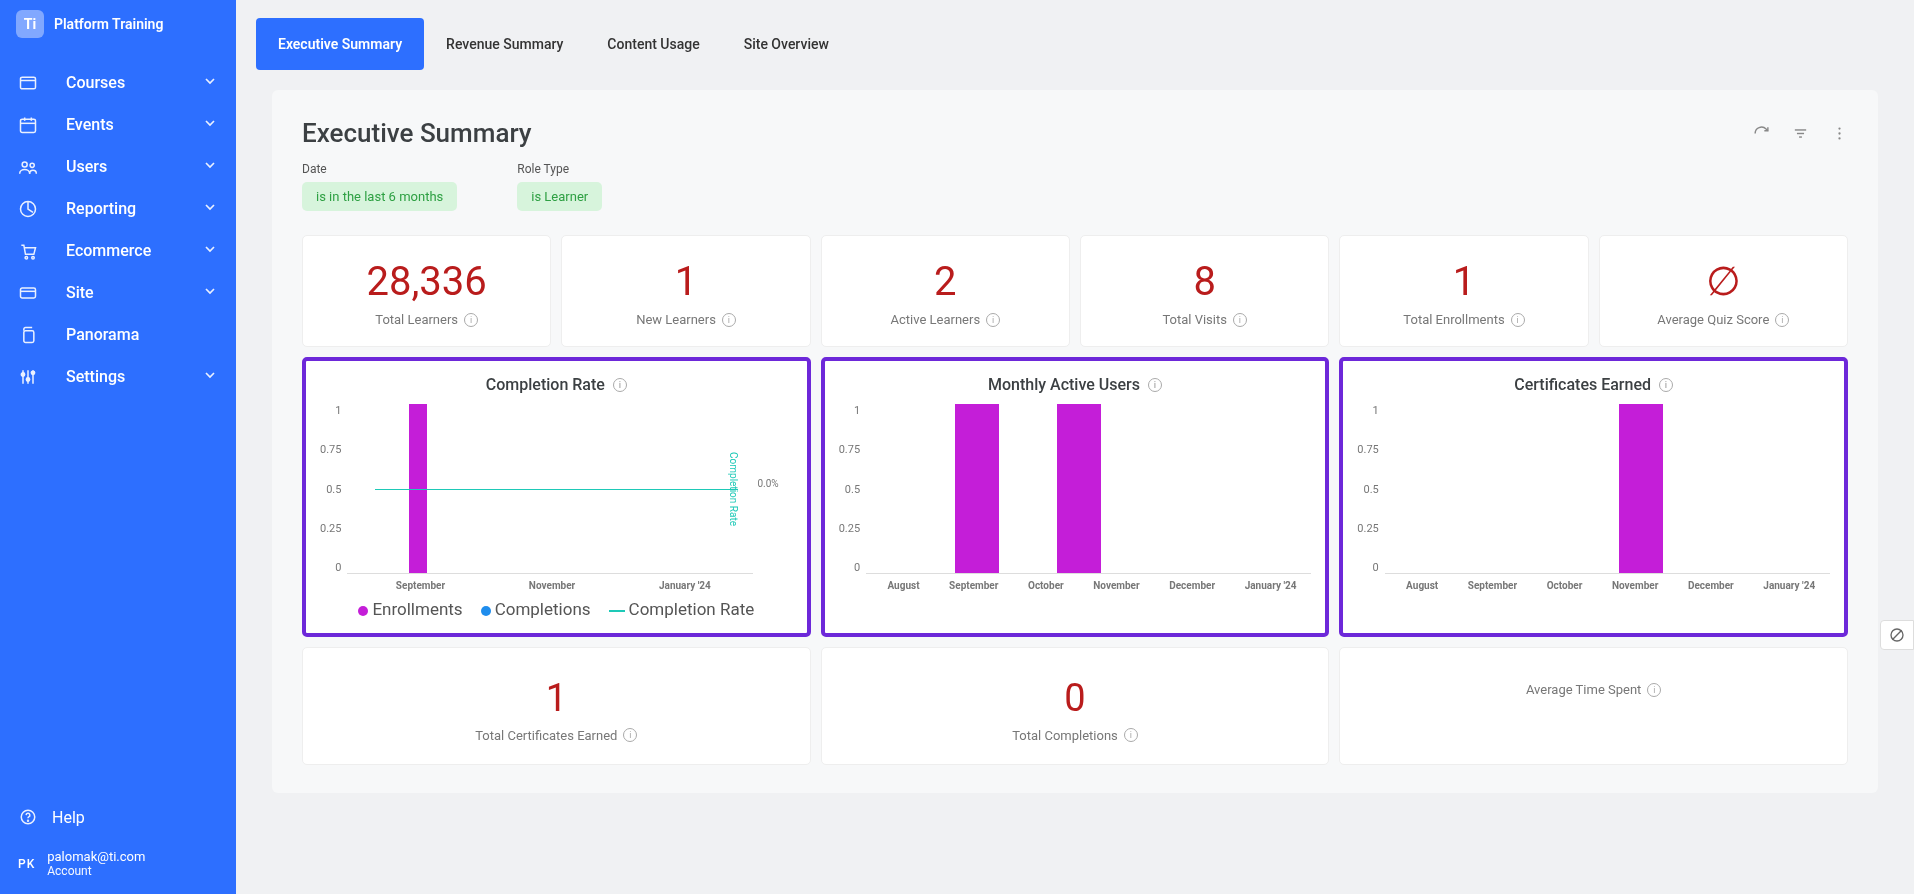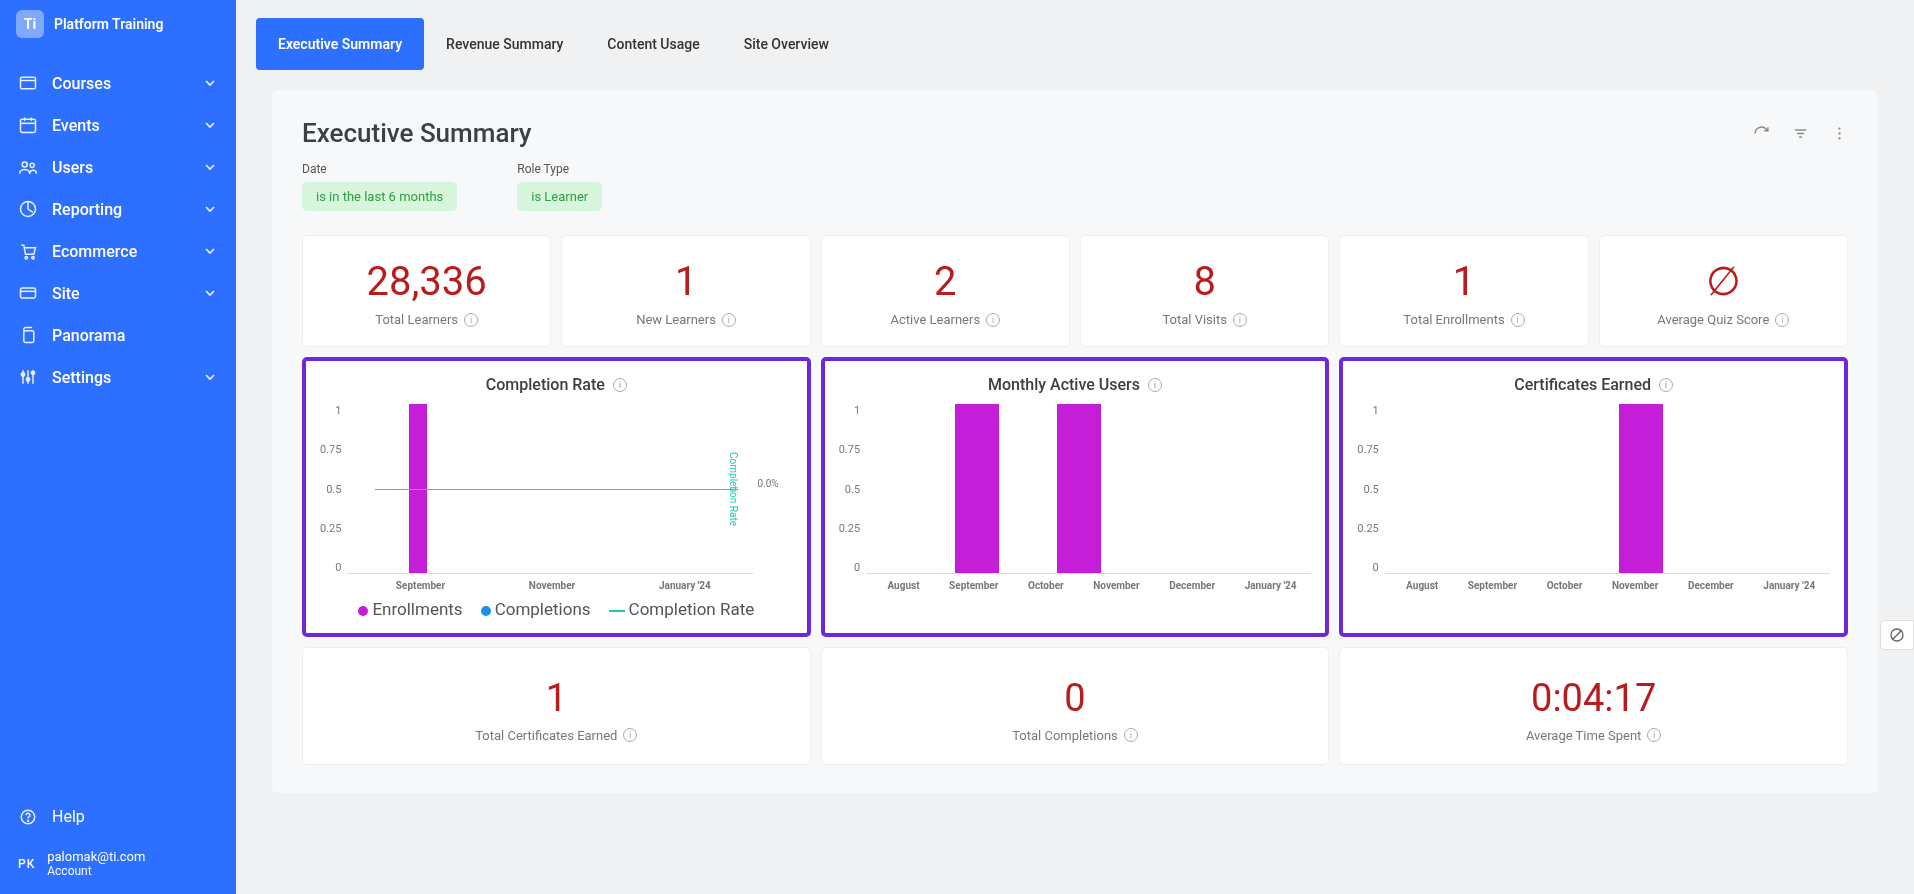--- a/index.html
+++ b/index.html
@@ -3,26 +3,26 @@
 <meta charset="utf-8">
 <style>
   * { box-sizing: border-box; margin: 0; padding: 0; }
   body { font-family: -apple-system, BlinkMacSystemFont, "Segoe UI", Roboto, Arial, sans-serif; background: #f0f1f3; color: #333; }
   .app { display: flex; min-height: 100vh; }
   .sidebar { width: 236px; background: #2d6fff; color: #fff; display: flex; flex-direction: column; position: fixed; top: 0; left: 0; bottom: 0; }
   .brand { display: flex; align-items: center; gap: 10px; padding: 10px 16px 16px; }
   .brand-logo { width: 28px; height: 28px; background: rgba(255,255,255,0.4); border-radius: 6px; display: flex; align-items: center; justify-content: center; font-weight: bold; font-size: 14px; }
   .brand-name { font-size: 14px; font-weight: 600; }
   .nav { flex: 1; overflow-y: auto; padding-top: 8px; }
-  .nav-item { display: flex; align-items: center; gap: 14px; padding: 11px 18px; cursor: pointer; font-size: 16px; font-weight: 500; }
+  .nav-item { display: flex; gap: 28px; padding: 11px 18px; cursor: pointer; font-size: 16px; font-weight: 500; }
   .nav-icon { width: 20px; height: 20px; display: flex; align-items: center; justify-content: center; opacity: 0.9; }
   .nav-label { flex: 1; }
   .chevron { opacity: 0.9; }
   .sidebar-footer { padding-bottom: 6px; }
-  .footer-item { display: flex; align-items: flex-start; gap: 14px; padding: 12px 18px; cursor: pointer; font-size: 16px; }
+  .footer-item { display: flex; align-items: center; gap: 14px; padding: 12px 18px; cursor: pointer; font-size: 16px; }
   .user-block { display: flex; align-items: center; gap: 12px; padding: 10px 18px; font-size: 13px; }
   .avatar { font-size: 12px; font-weight: 500; letter-spacing: 1px; }
   .user-email { font-size: 13px; }
   .user-sub { font-size: 12px; opacity: 0.95; }
   .main { margin-left: 236px; flex: 1; }
   .tabs { display: flex; background: #f0f1f3; padding: 18px 20px 0; gap: 0; }
   .tab { padding: 18px 22px; font-size: 14px; color: #333; cursor: pointer; font-weight: 500; }
   .tab.active { background: #2d6fff; color: #fff; border-radius: 4px; font-weight: 600; }
   .dashboard { margin: 20px 36px 40px; background: #f7f8f9; border-radius: 6px; padding: 28px 30px; }
   .dash-header { display: flex; align-items: center; justify-content: space-between; margin-bottom: 14px; }
@@ -389,21 +389,21 @@
 
       <div class="second-row" id="big-kpi-row">
           <div class="big-kpi"><div class="kpi-value">1</div><div class="kpi-label">
               <span>Total Certificates Earned</span> 
               <span class="info-icon">i</span>
             </div></div>
           <div class="big-kpi"><div class="kpi-value">0</div><div class="kpi-label">
               <span>Total Completions</span> 
               <span class="info-icon">i</span>
             </div></div>
-          <div class="big-kpi"><div class="kpi-value">0:04:17</div><div class="kpi-label">
+          <div class="big-kpi"><div class="kpi-label">
               <span>Average Time Spent</span> 
               <span class="info-icon">i</span>
             </div></div>
         </div>
     </section>
   </main>
 </div>
 
 <div class="float-right-btn">
   <svg width="16" height="16" viewBox="0 0 24 24" fill="none" stroke="#666" stroke-width="2">

